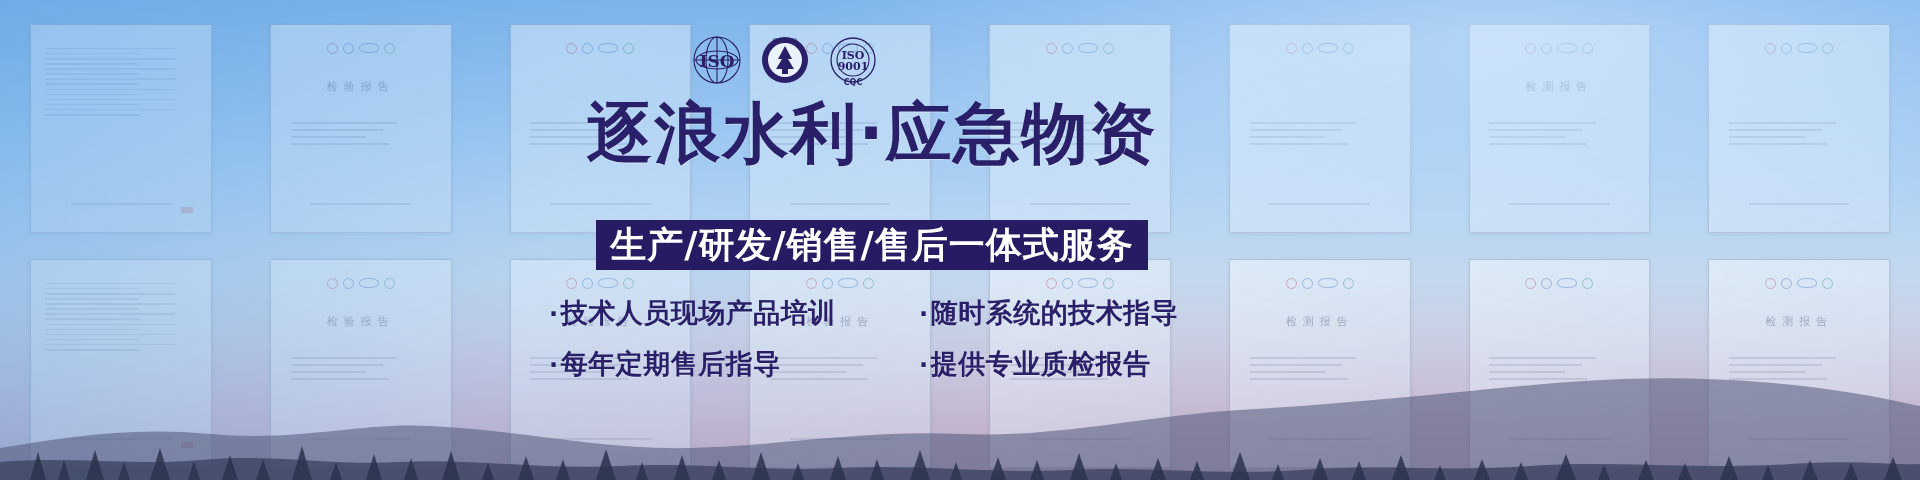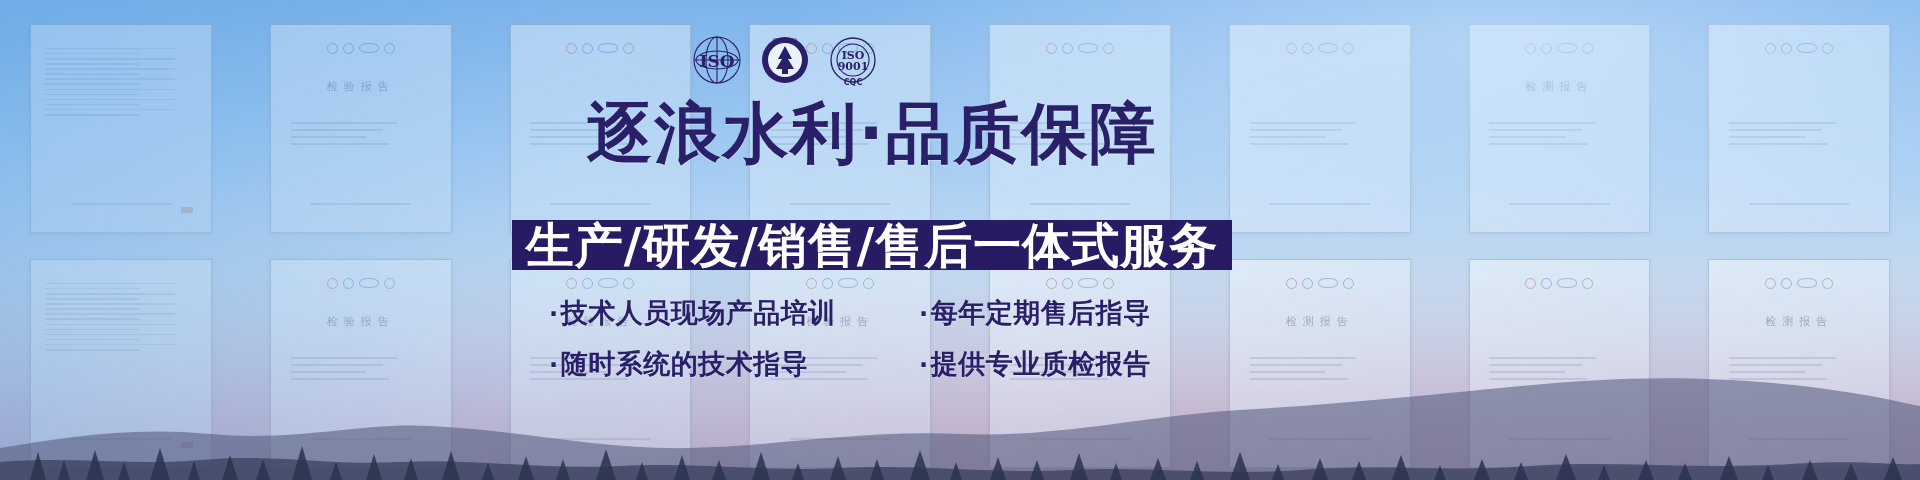--- a/index.html
+++ b/index.html
@@ -121,21 +121,21 @@
     font-family:"DejaVu Sans","Liberation Sans",sans-serif;
     text-shadow:0 1px 0 rgba(255,255,255,.35);
   }
   .subtitle-wrap{
     position:absolute;left:0;right:0;top:220px;
     display:flex;justify-content:center;
   }
   .subtitle{
     background:#271c63;
     color:#ffffff;
-    font-size:48px;line-height:50px;
+    font-size:36px;line-height:50px;
     font-weight:bold;
     letter-spacing:1px;
     padding:0 14px;
     font-family:"DejaVu Sans","Liberation Sans",sans-serif;
     pointer-events:auto;
   }
   .features{
     position:absolute;left:0;right:16px;top:296px;
     display:flex;justify-content:center;
   }
@@ -527,29 +527,29 @@
         <svg viewBox="0 0 54 54">
           <circle cx="27" cy="27" r="22" fill="none" stroke="#2a2069" stroke-width="1.3"></circle>
           <circle cx="27" cy="27" r="16" fill="none" stroke="#2a2069" stroke-width="1.1"></circle>
           <text x="27" y="26" text-anchor="middle" font-size="11" font-family="DejaVu Serif, serif" font-weight="bold" fill="#2a2069">ISO</text>
           <text x="27" y="37" text-anchor="middle" font-size="11" font-family="DejaVu Serif, serif" font-weight="bold" fill="#2a2069">9001</text>
           <text x="27" y="52" text-anchor="middle" font-size="8" font-family="DejaVu Sans, sans-serif" font-weight="bold" fill="#2a2069">CQC</text>
         </svg>
       </div>
     </div>
 
-    <div class="title">逐浪水利·品质保障</div>
+    <div class="title">逐浪水利·应急物资</div>
 
     <div class="subtitle-wrap">
       <div class="subtitle">生产/研发/销售/售后一体式服务</div>
     </div>
 
     <div class="features">
       <div class="feat-grid">
           <div class="feat"><span class="dot">·</span><span>技术人员现场产品培训</span></div>
+          <div class="feat"><span class="dot">·</span><span>随时系统的技术指导</span></div>
           <div class="feat"><span class="dot">·</span><span>每年定期售后指导</span></div>
-          <div class="feat"><span class="dot">·</span><span>随时系统的技术指导</span></div>
           <div class="feat"><span class="dot">·</span><span>提供专业质检报告</span></div>
         </div>
     </div>
 
   </div>
 </div>
 
 </body></html>

